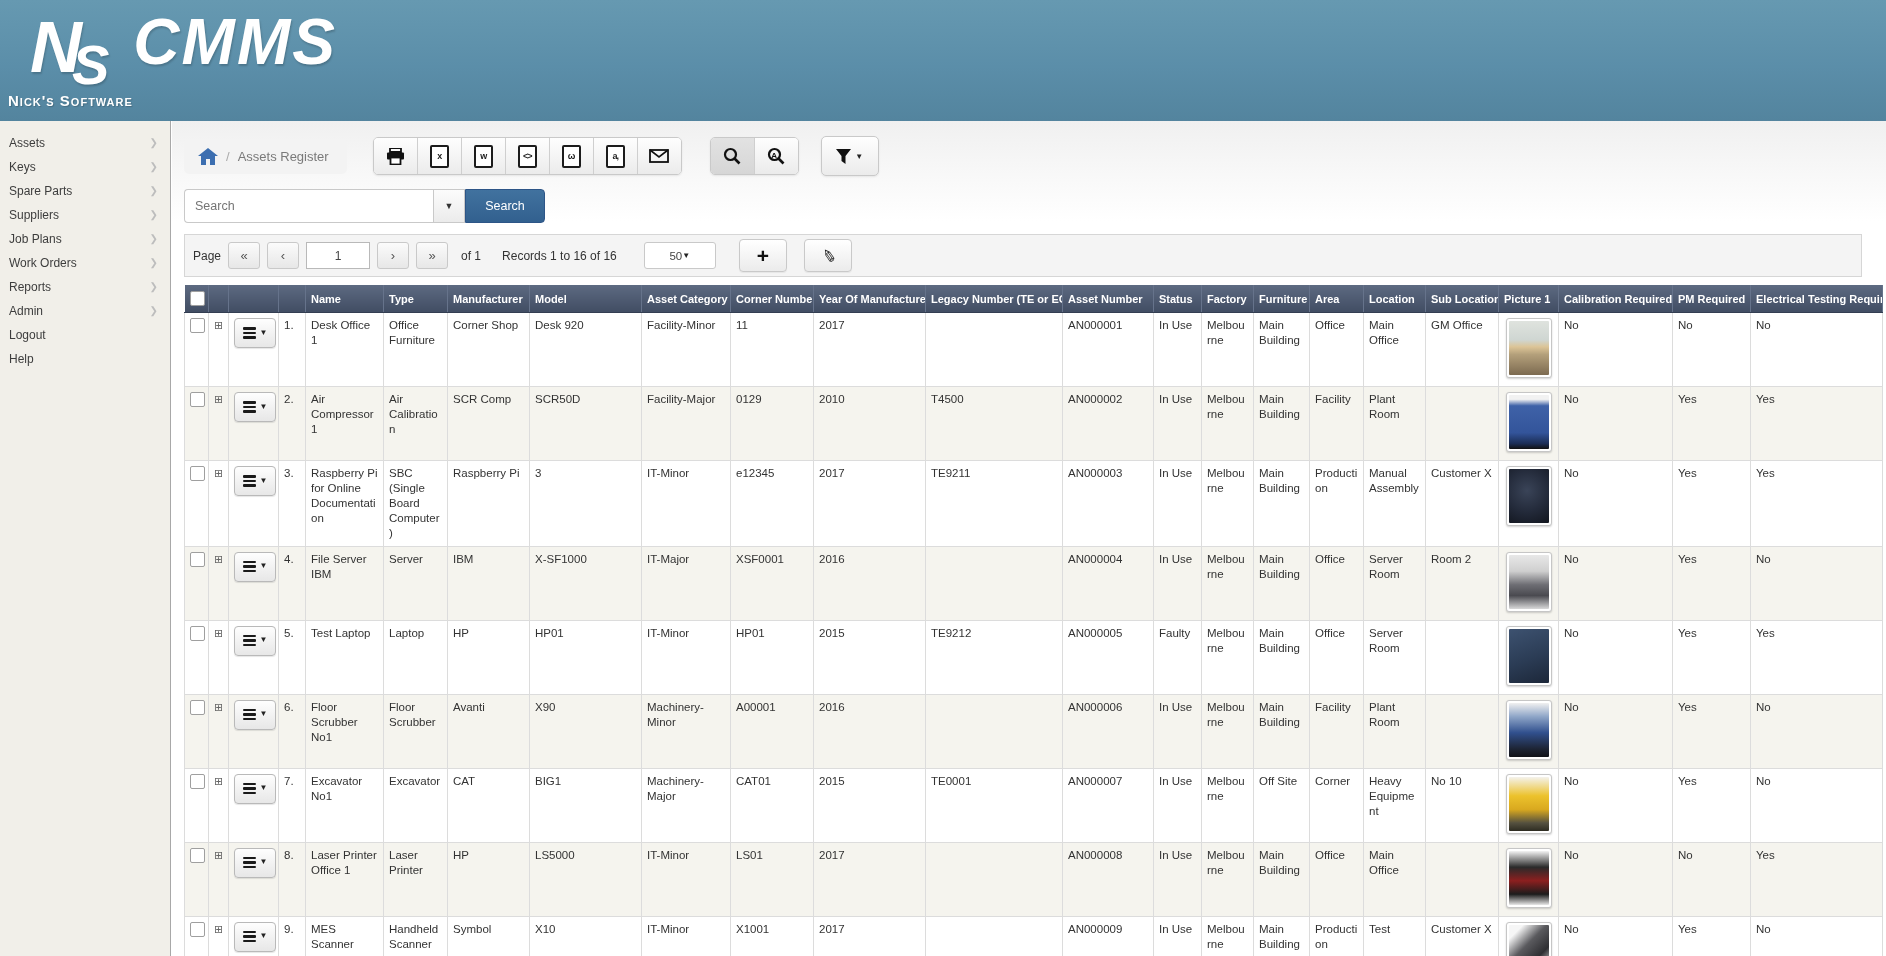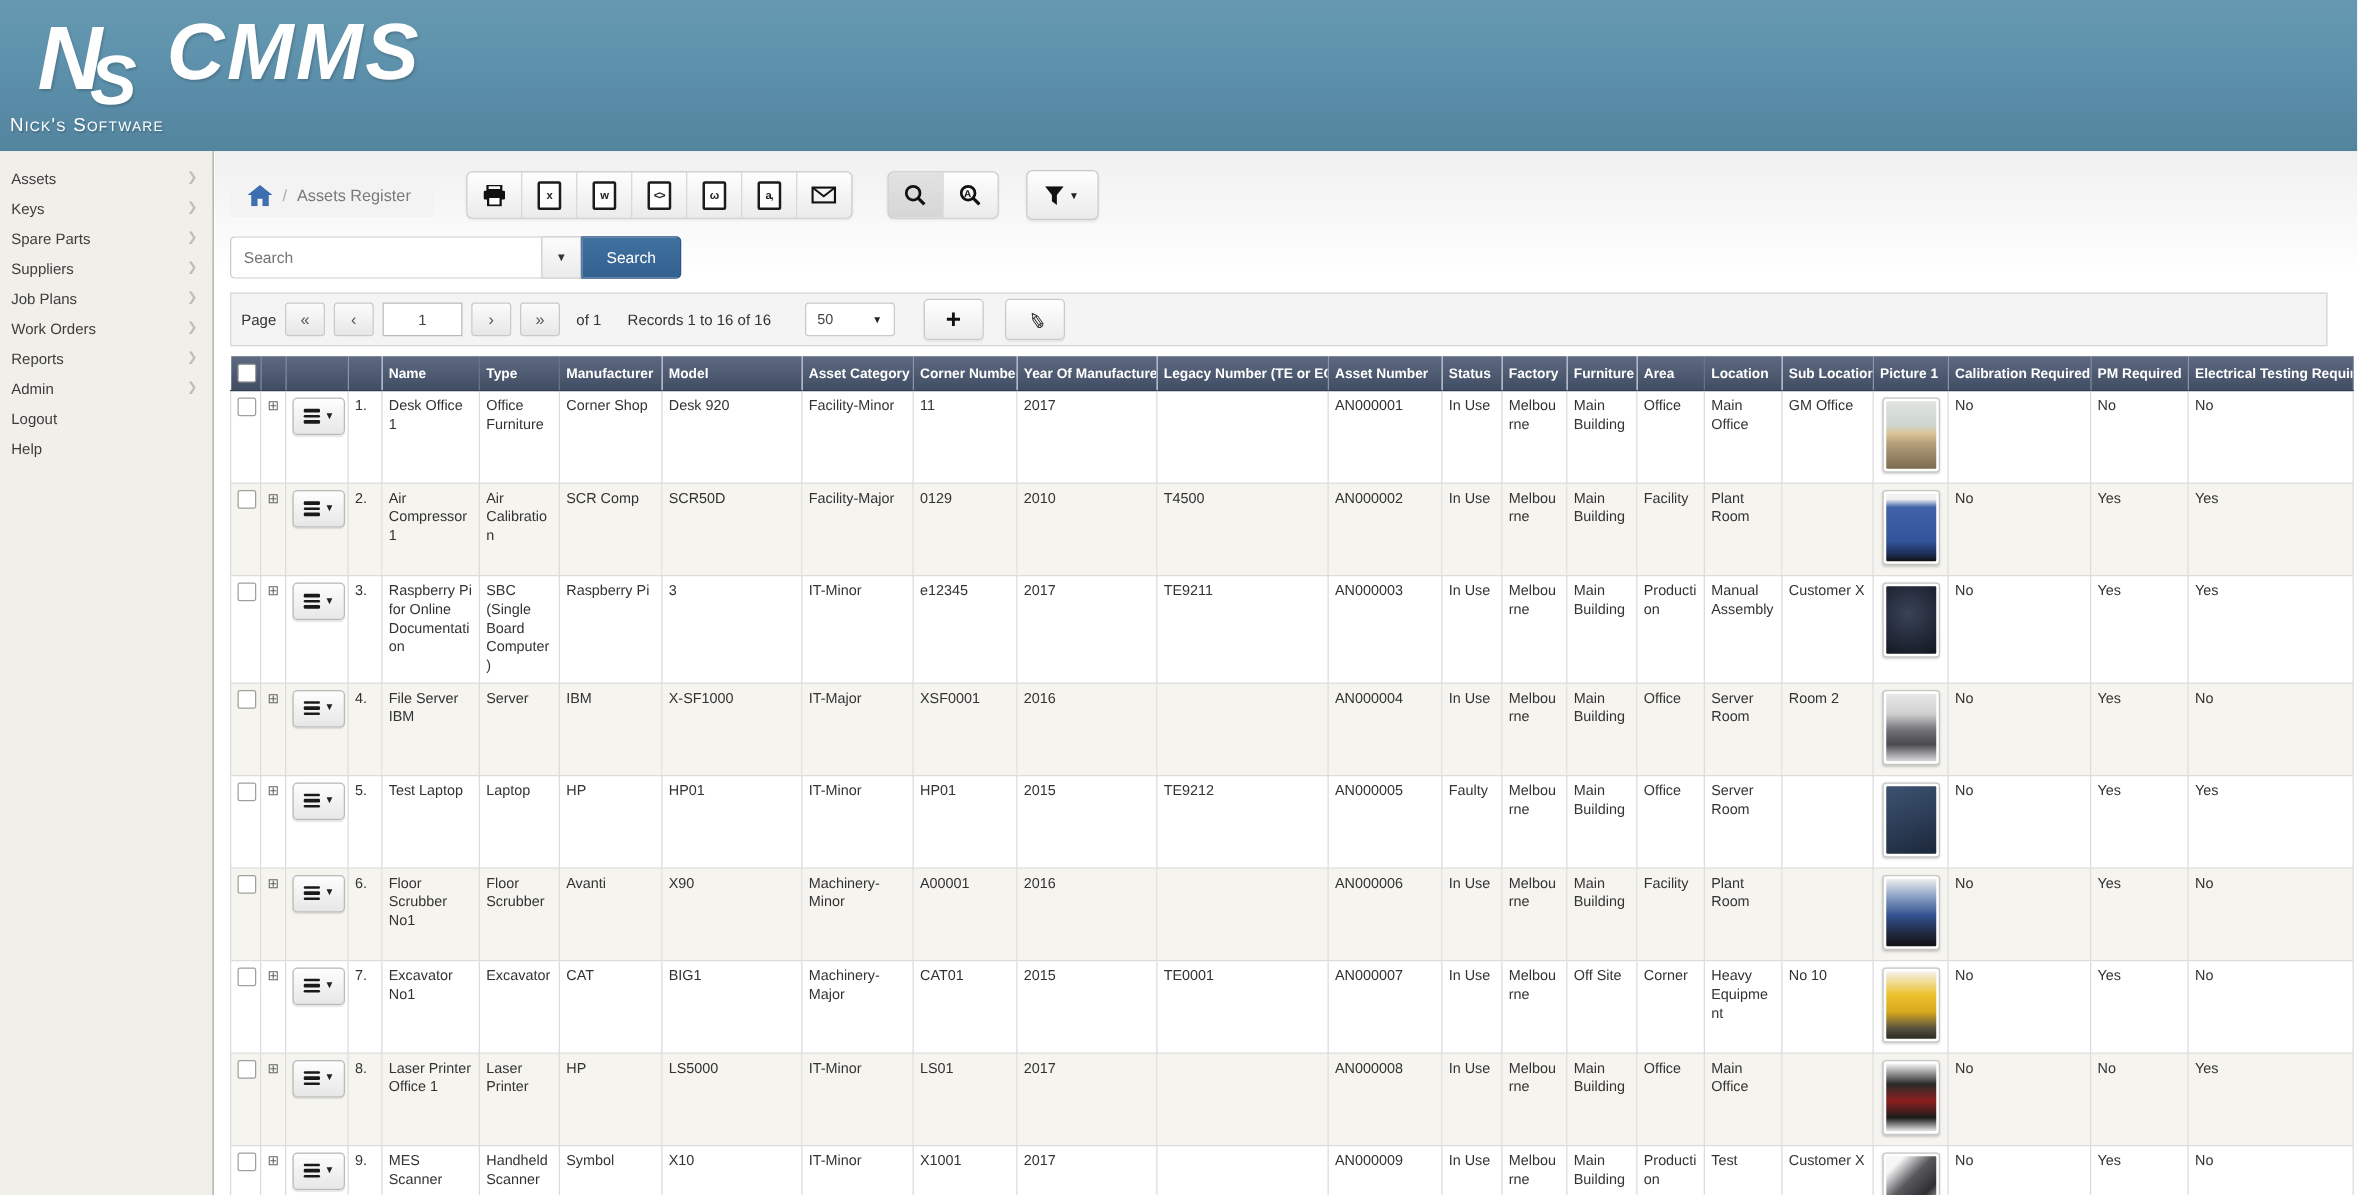--- a/index.html
+++ b/index.html
@@ -9,21 +9,21 @@
   .header{position:absolute;top:0;left:0;width:100%;height:121px;
     background:linear-gradient(180deg,#6699b1 0%,#5b8ea9 55%,#53849e 100%);}
   .logo{position:absolute;left:30px;top:0;color:#fff;white-space:nowrap;}
   .logo .ns{display:inline-block;position:relative;top:6px;}
   .logo .ns .n{font-size:72px;font-weight:bold;font-style:italic;letter-spacing:-4px;
     text-shadow:1px 2px 2px rgba(0,0,0,.18);}
   .logo .ns .s{font-size:56px;font-weight:bold;font-style:italic;position:relative;top:12px;left:-6px;
     text-shadow:1px 2px 2px rgba(0,0,0,.18);}
   .logo .product{font-size:64px;font-weight:bold;font-style:italic;letter-spacing:2px;margin-left:18px;
     text-shadow:1px 2px 2px rgba(0,0,0,.18);position:relative;top:-2px;}
-  .tagline{position:absolute;left:8px;top:92px;color:#fff;font-weight:normal;font-size:15px;
+  .tagline{position:absolute;left:8px;top:92px;color:#fff;font-weight:bold;font-size:15px;
     font-variant:small-caps;letter-spacing:1px;text-shadow:1px 1px 1px rgba(0,0,0,.2);}
 
   
   .sidebar{position:absolute;top:121px;left:0;width:171px;bottom:0;background:#f1efe9;
     border-right:1px solid #a8a8a8;padding-top:10px;box-sizing:border-box;}
   .side-item{height:24px;line-height:24px;padding-left:9px;font-size:12px;color:#3d3d3d;
     position:relative;cursor:pointer;}
   .side-item .chev{position:absolute;right:12px;top:0;color:#bdbdbd;font-size:10px;}
 
   
@@ -65,21 +65,21 @@
   
   .pagination{margin-top:9px;width:1678px;box-sizing:border-box;display:flex;align-items:center;
     background:#f4f4f4;border:1px solid #d6d6d6;padding:4px 8px;gap:7px;font-size:12px;color:#333;}
   .pg-btn{width:30px;height:25px;background:linear-gradient(#fbfbfb,#e7e7e7);border:1px solid #c9c9c9;
     border-radius:3px;display:flex;align-items:center;justify-content:center;color:#555;
     font-size:13px;cursor:pointer;}
   .page-input{width:58px;height:23px;border:1px solid #b9b9b9;text-align:center;font-size:12px;
     color:#444;font-family:"Liberation Sans",sans-serif;}
   .records{margin-left:14px;margin-right:20px;}
   .size-select{width:72px;height:27px;background:#fff;border:1px solid #c9c9c9;border-radius:3px;
-    display:flex;align-items:center;justify-content:space-between;padding:0 9px;cursor:pointer;
+    display:flex;align-items:center;justify-content:center;padding:0 9px;cursor:pointer;
     font-size:11.5px;color:#444;margin-right:16px;box-sizing:border-box;}
   .icon-btn{width:46px;height:31px;border:1px solid #c9c9c9;border-radius:4px;
     background:linear-gradient(#ffffff,#ebebeb);display:flex;align-items:center;justify-content:center;
     cursor:pointer;box-shadow:0 1px 1px rgba(0,0,0,.06);margin-right:10px;}
   .plus-glyph{font-size:21px;font-weight:bold;color:#111;line-height:1;}
   .pencil-glyph{font-size:17px;color:#222;transform:rotate(100deg) scaleX(-1);display:inline-block;}
 
   
   .grid{margin-top:8px;border-collapse:collapse;table-layout:fixed;width:1689px;background:#fff;}
   .grid th{background:linear-gradient(#5d6a81,#414d63);color:#fff;font-size:11px;font-weight:bold;

